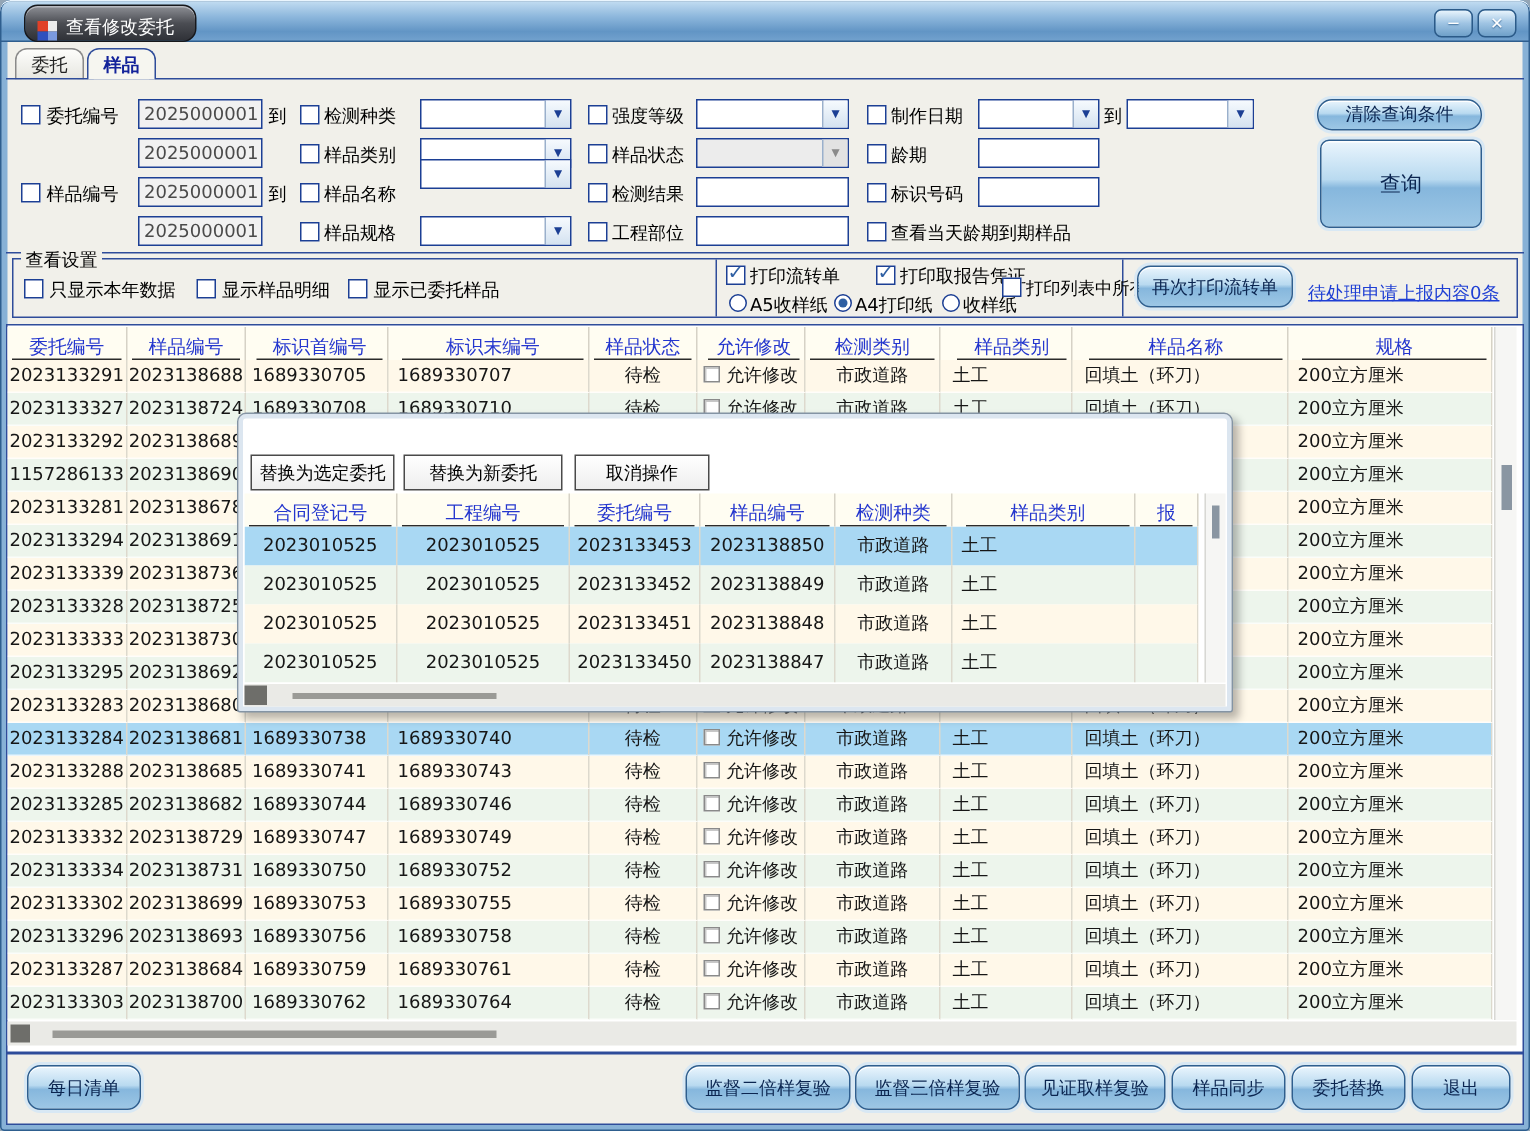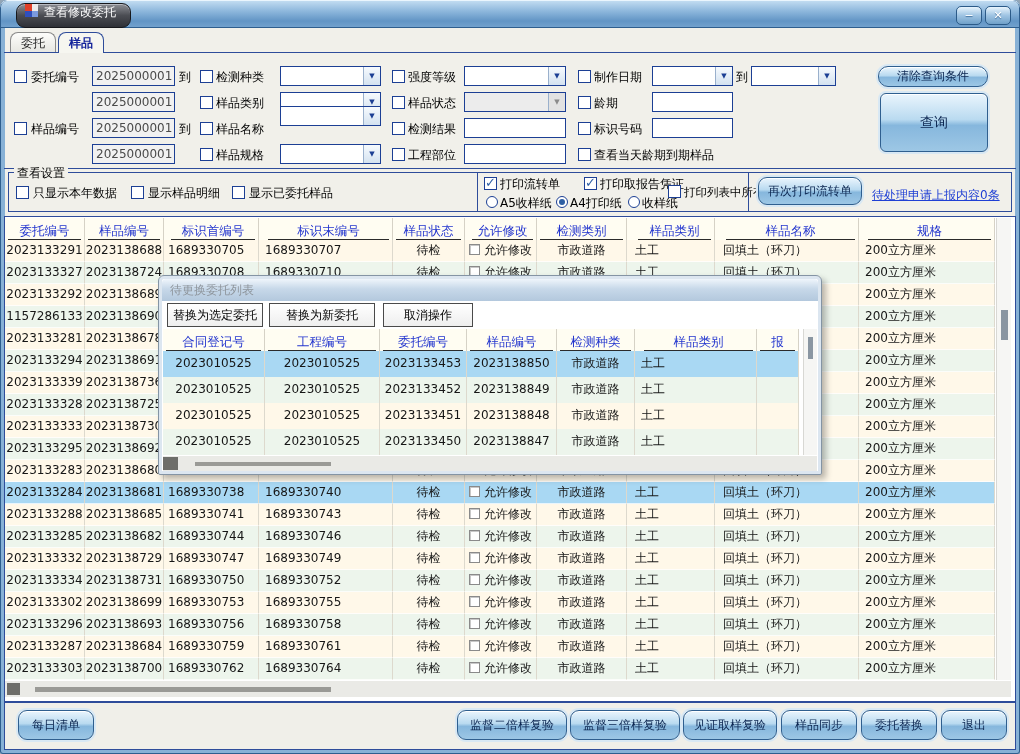--- a/index.html
+++ b/index.html
@@ -5,21 +5,21 @@
   * { margin:0; padding:0; box-sizing:border-box; }
   body { background:#93A5B5; font-family:"DejaVu Sans","Liberation Sans",sans-serif; }
   #win { position:relative; width:1020px; height:754px; background:#F1F0EA;
          border-radius:7px 7px 3px 3px; overflow:hidden;
          box-shadow: inset 0 0 0 1px #2E5E8E, inset 0 0 0 5px #87B1D6; }
   
   .titlebar { position:absolute; left:0; top:0; width:100%; height:28px;
     background:linear-gradient(180deg,#C6DFF3,#8DB7DC 40%,#6295C5 75%,#74A3CF);
     border-radius:7px 7px 0 0; box-shadow: inset 0 1px 0 #EAF5FD, inset 0 0 0 1px #2E5E8E; }
   .title-tab { position:absolute; left:16px; top:3px; height:25px; padding:0 14px 0 8px;
-    display:flex; align-items:flex-start; gap:6px;
+    display:flex; align-items:flex-end; gap:6px;
     background:linear-gradient(180deg,#8E9096,#4B4D53 50%,#2F3137);
     border:1px solid #17181C; border-radius:9px; color:#FFFFFF; font-size:12px;
     box-shadow: inset 0 1px 0 #B8BAC0; }
   .app-icon { width:13px; height:13px; display:grid; grid-template-columns:7px 6px; grid-template-rows:7px 6px; }
   .app-icon i { display:block; }
   .winbtn { position:absolute; top:6px; width:26px; height:19px; border:1px solid #2B5A88;
     border-radius:5px; background:linear-gradient(180deg,#E9F5FD,#9FC4E3 50%,#6FA0C9);
     color:#FFFFFF; font-size:11px; font-weight:bold; text-align:center; line-height:17px;
     text-shadow:0 1px 1px #3A6A98; }
   
@@ -517,21 +517,20 @@
   <div class="footerbox"></div>
   <div class="btn" style="left:18px;top:710px;width:76px;height:30px">每日清单</div>
   <div class="btn" style="left:570px;top:710px;width:110px;height:30px">监督三倍样复验</div>
   <div class="btn" style="left:457px;top:710px;width:110px;height:30px">监督二倍样复验</div>
   <div class="btn" style="left:683px;top:710px;width:94px;height:30px">见证取样复验</div>
   <div class="btn" style="left:781px;top:710px;width:76px;height:30px">样品同步</div>
   <div class="btn" style="left:861px;top:710px;width:76px;height:30px">委托替换</div>
   <div class="btn" style="left:941px;top:710px;width:66px;height:30px">退出</div>
 
   <div class="dlg">
-    <div class="dlg-title">待更换委托列表</div>
     <div class="dbtn" style="left:8px;width:96px">替换为选定委托</div>
     <div class="dbtn" style="left:110px;width:106px">替换为新委托</div>
     <div class="dbtn" style="left:224px;width:90px">取消操作</div>
     <div class="dhrow">
       <div class="hc d0">
           <span>合同登记号</span>
         </div>
       <div class="hc d1">
           <span>工程编号</span>
         </div>

